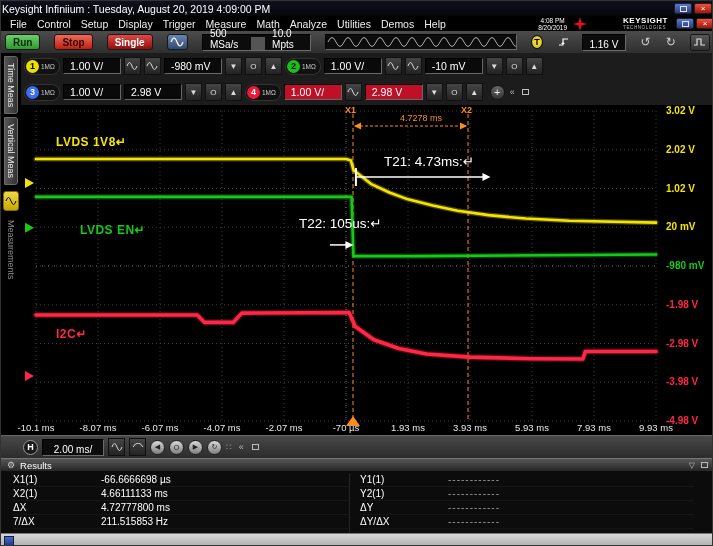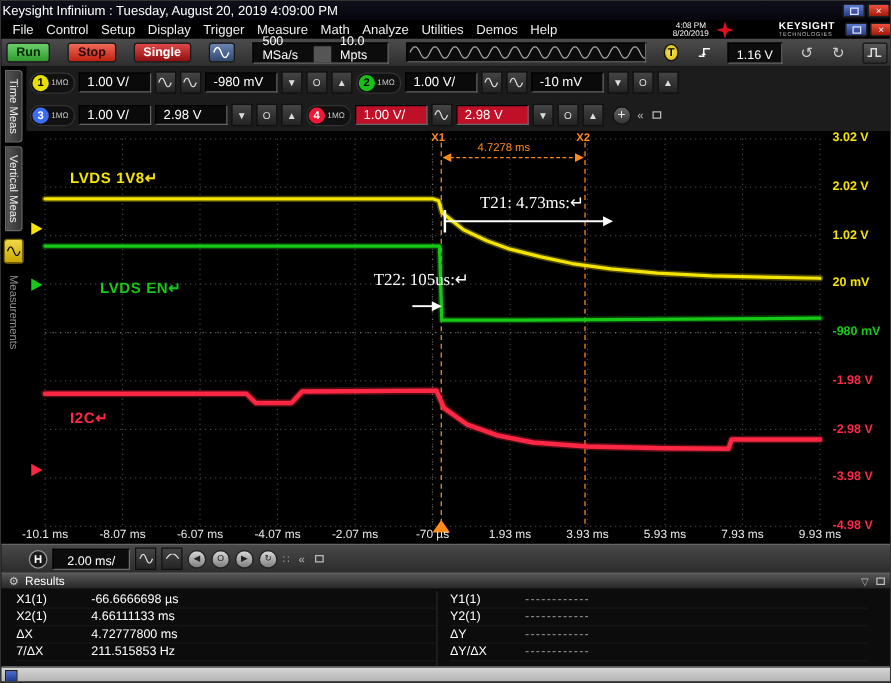--- a/index.html
+++ b/index.html
@@ -66,26 +66,26 @@
   .vtab { writing-mode:vertical-rl; color:#eee; font-size:9px; background:linear-gradient(90deg,#555,#333); border:1px solid #6a6a6a; border-radius:0 3px 3px 0; padding:6px 1px; margin-top:3px; }
   .vtab.dim { background:none; border:none; color:#8f8f8f; }
   .ytool { width:16px; height:20px; background:linear-gradient(#f0d848,#c8a800); border:1px solid #806c00; border-radius:3px; color:#000; font-size:9px; display:flex; align-items:center; justify-content:center; margin-top:6px; }
 
   
   .scope { position:absolute; top:104px; left:20px; width:693px; height:330px; background:#000; }
   .scope svg { position:absolute; top:0; left:0; }
   .xcur-label { position:absolute; top:0; width:18px; color:#ff8c1a; font-size:9px; font-weight:bold; }
   .xcur-label.x1 { left:324px; }
   .xcur-label.x2 { left:440px; }
-  .delta-label { position:absolute; top:8px; left:361px; width:60px; text-align:left; color:#ff8c1a; font-size:9px; }
+  .delta-label { position:absolute; top:8px; left:361px; width:60px; text-align:right; color:#ff8c1a; font-size:9px; }
   .trace-label { position:absolute; font-size:12px; font-weight:bold; letter-spacing:.5px; }
   .tl1 { left:35px; top:30px; color:#f5e400; }
   .tl2 { left:35px; top:118px; color:#16c916;margin-left:24px; }
   .tl4 { left:35px; top:222px; color:#ff2743; }
-  .ann { position:absolute; color:#fff; font-family:Liberation Serif, serif; font-size:13.5px; }
+  .ann { position:absolute; color:#fff; font-family:Liberation Sans, sans-serif; font-size:13.5px; }
   .a21 { left:363px; top:48px; }
   .a22 { left:278px; top:110px; }
   .xl { position:absolute; top:317px; width:62px; text-align:center; color:#e8e8e8; font-size:9.5px; }
   .yl { position:absolute; left:645px; width:52px; font-size:10px; font-weight:bold; }
   .c-y { color:#f5e400; } .c-g { color:#16c916; } .c-r { color:#ff2743; }
 
   
   .hbar { position:absolute; top:434px; left:0; width:713px; height:23px; background:linear-gradient(#484848,#2c2c2c); display:flex; align-items:center; gap:4px; padding-left:22px; border-top:1px solid #666; }
   .hbadge { width:15px; height:15px; border-radius:50%; background:#1a1a1a; border:1px solid #999; color:#fff; font-size:9px; font-weight:bold; display:flex; align-items:center; justify-content:center; }
   .hscale { height:17px; min-width:62px; justify-content:center; }
@@ -96,21 +96,21 @@
   
   .results-header { position:absolute; top:457px; left:0; width:713px; height:13px; background:linear-gradient(#565656,#262626); color:#fff; font-size:9.5px; display:flex; align-items:center; padding:0 6px; border-top:1px solid #777; }
   .results-header .gear { color:#ccc; font-size:9px; margin-right:5px; }
   .results-header .r-spacer { flex:1; }
   .rh-ico { color:#bbb; font-size:8px; margin-left:6px; }
   .results-body { position:absolute; top:470px; left:0; width:713px; height:62px; background:#0c0c0c; display:flex; padding-top:2px; }
   .res-col { width:348px; padding-left:12px; }
   .res-col.rc2 { border-left:1px solid #262626; padding-left:10px; width:345px; }
   .res-row { height:14px; display:flex; align-items:center; border-bottom:1px solid #161616; }
   .res-label { width:60px; color:#fff; font-size:10px; }
-  .res-value { color:#fff; font-size:10px; }
+  .res-value { color:#fff; font-size:10px;margin-left:28px; }
   .res-value.dim { color:#9a9a9a; letter-spacing:1px; }
 
   
   .bottombar { position:absolute; top:532px; left:0; width:713px; height:14px; background:linear-gradient(#d6d6d6,#aeaeae); border-top:1px solid #777; }
   .task-ico { position:absolute; top:2px; left:3px; width:10px; height:10px; background:linear-gradient(#4a6ad0,#203a90); border:1px solid #123; }
 </style>
 </head>
 <body>
 
 <div class="window">

